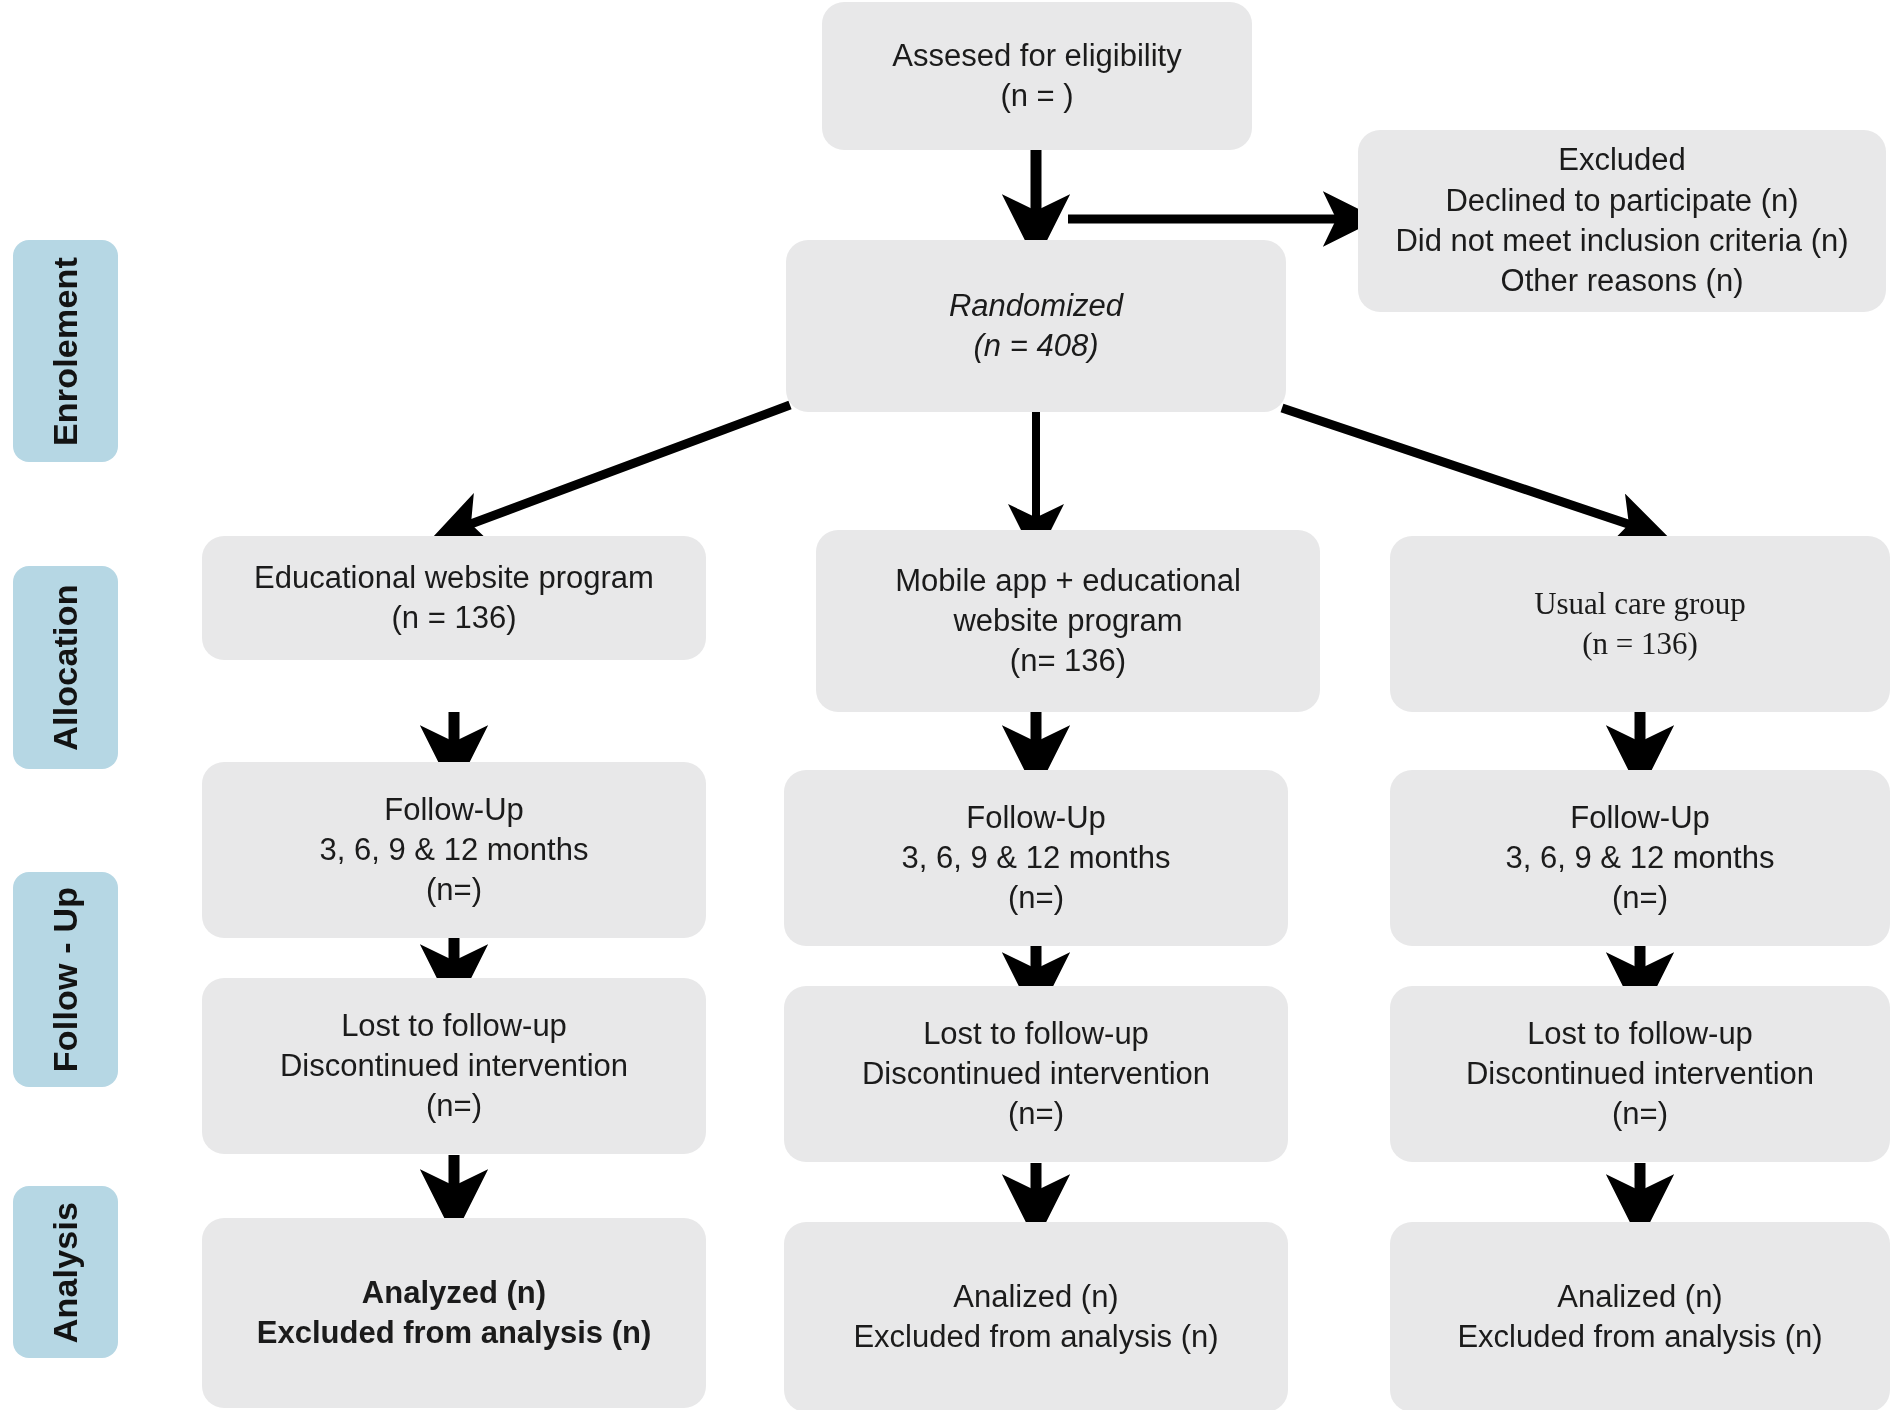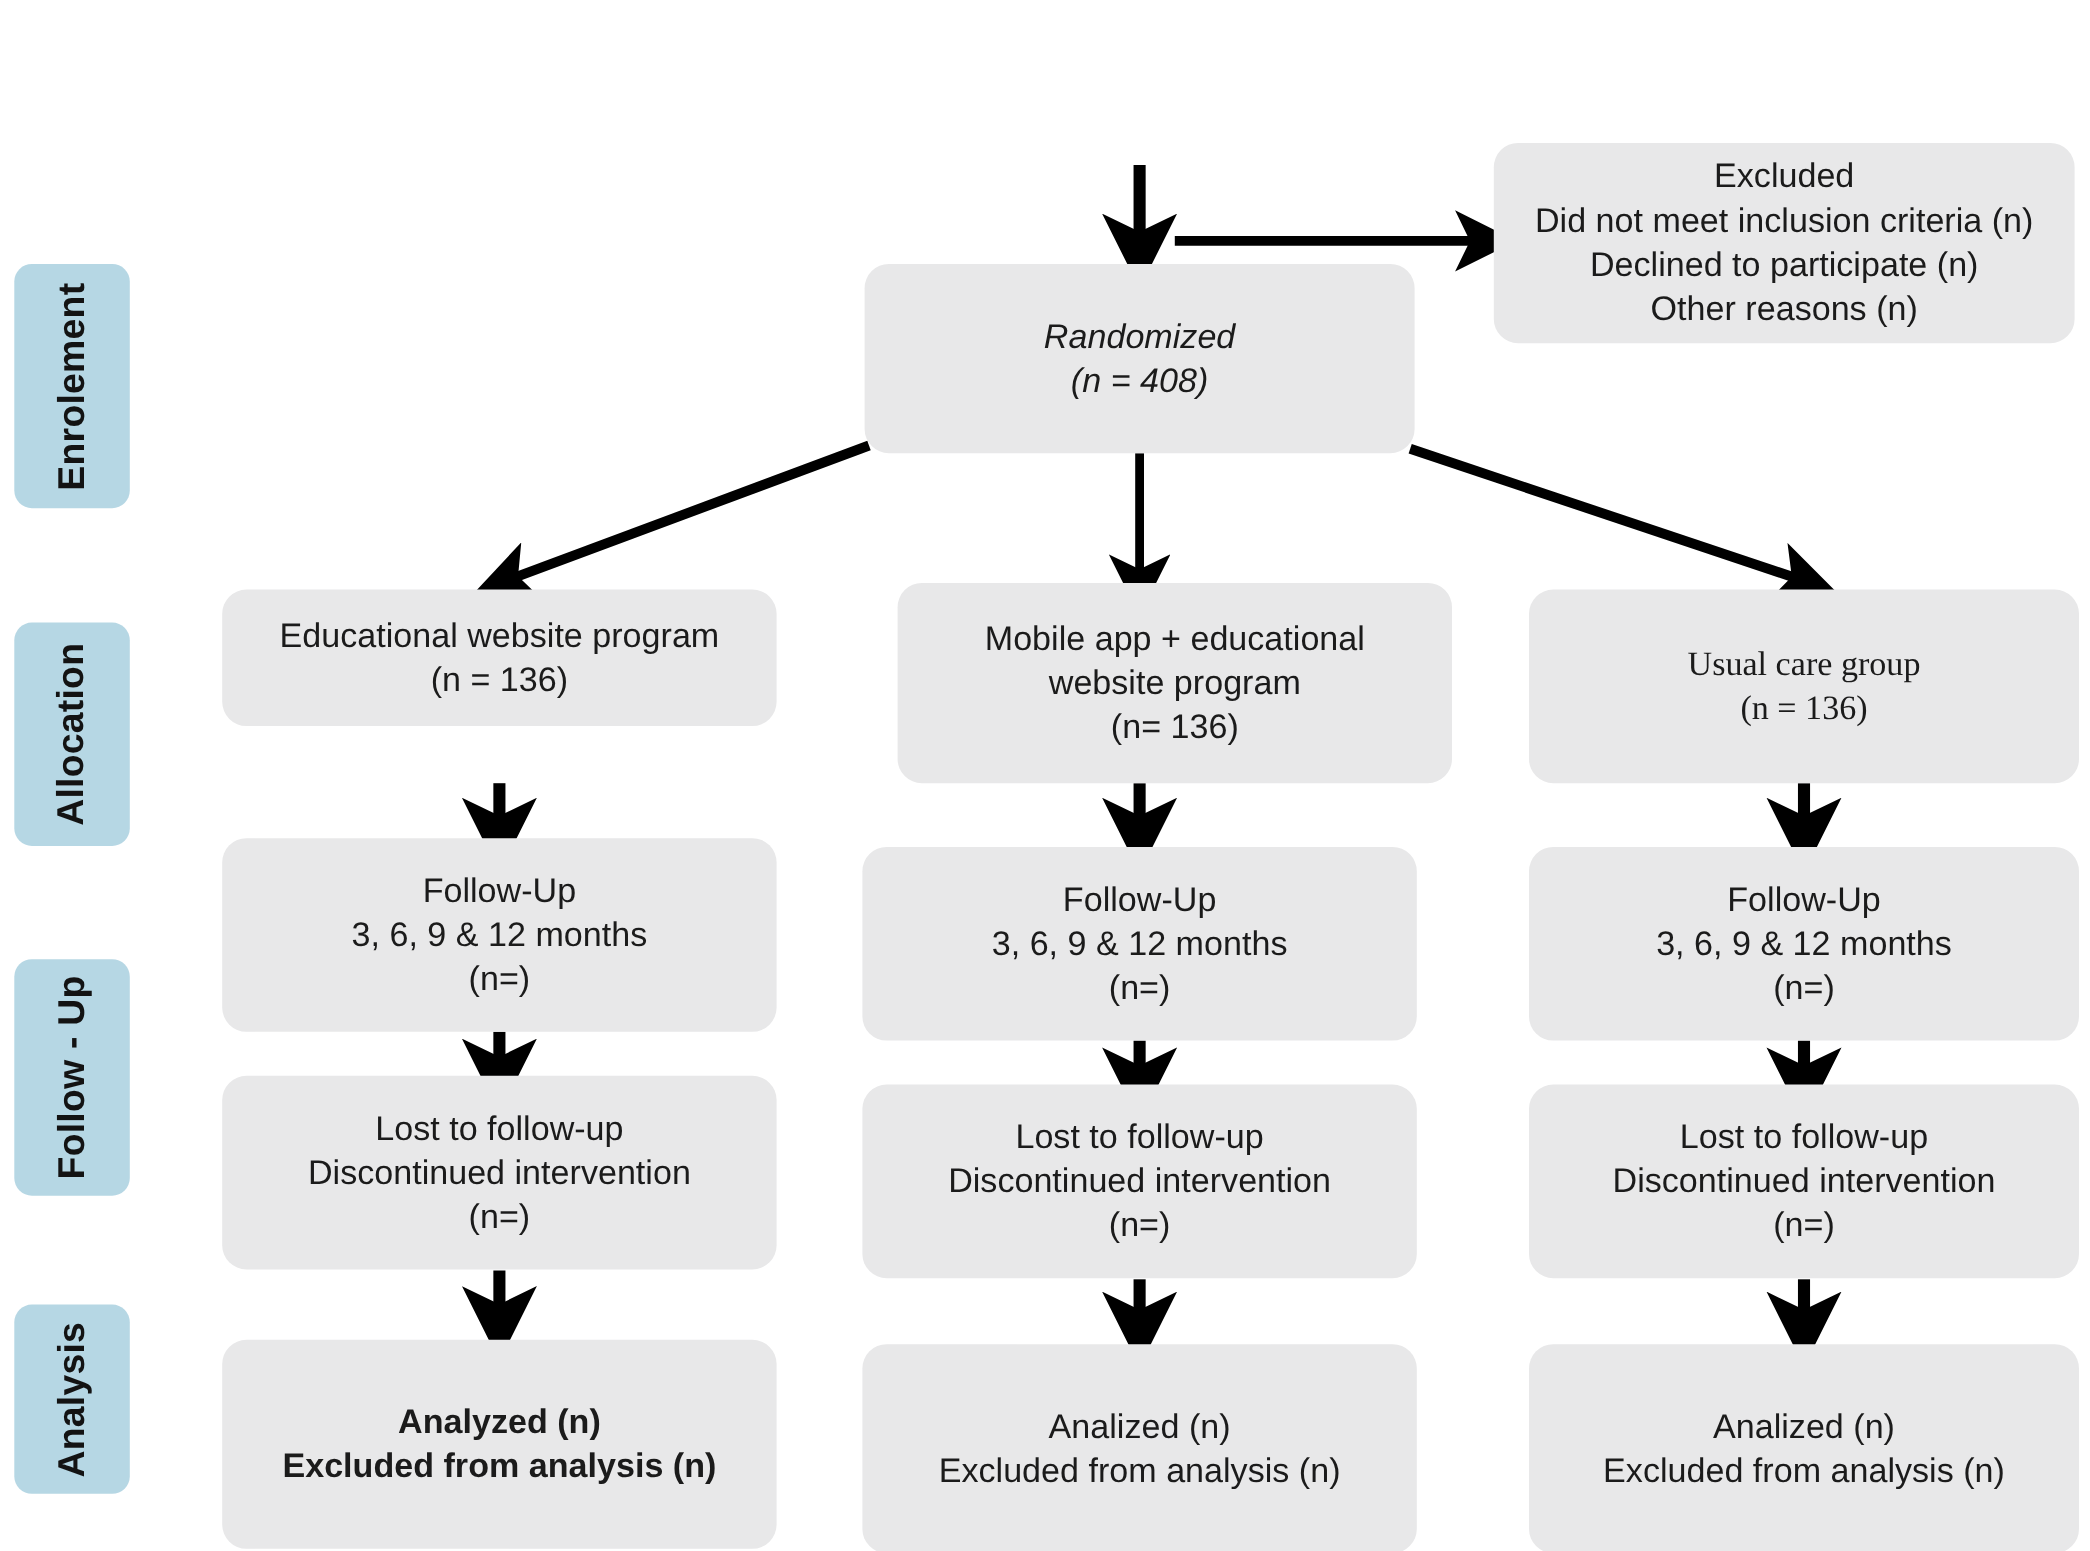--- a/index.html
+++ b/index.html
@@ -142,26 +142,32 @@
   </div>
 
   <div class="stage" style="left:13px; top:872px; width:105px; height:215px;">
     <span>Follow - Up</span>
   </div>
 
   <div class="stage" style="left:13px; top:1186px; width:105px; height:172px;">
     <span>Analysis</span>
   </div>
 
+  <div class="box" style="left:822px; top:2px; width:430px; height:148px;">
+    <div class="lines">
+      <span class="line">Assesed for eligibility</span>
+      <span class="line">(n = )</span>
+    </div>
+  </div>
 
   <div class="box" style="left:1358px; top:130px; width:528px; height:182px;">
     <div class="lines">
       <span class="line">Excluded</span>
+      <span class="line">Declined to participate (n)</span>
       <span class="line">Did not meet inclusion criteria (n)</span>
-      <span class="line">Declined to participate (n)</span>
       <span class="line">Other reasons (n)</span>
     </div>
   </div>
 
   <div class="box" style="left:786px; top:240px; width:500px; height:172px;font-style:italic;">
     <div class="lines">
       <span class="line">Randomized</span>
       <span class="line">(n = 408)</span>
     </div>
   </div>

